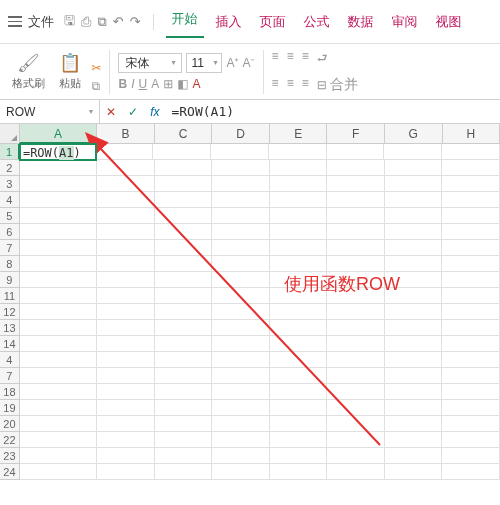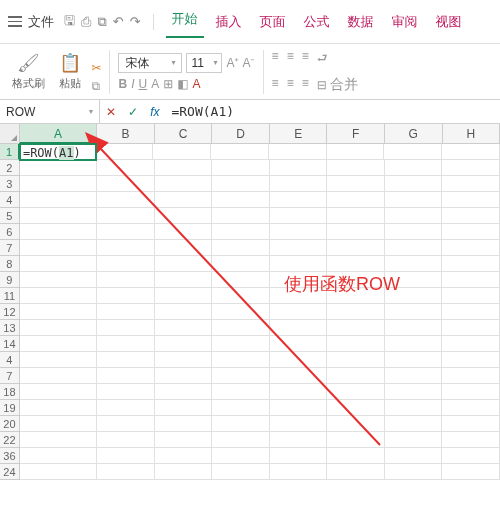--- a/index.html
+++ b/index.html
@@ -363,21 +363,21 @@
         <div class="cell" style="width: 78px;"></div>
         <div class="cell"></div>
         <div class="cell"></div>
         <div class="cell"></div>
         <div class="cell"></div>
         <div class="cell"></div>
         <div class="cell"></div>
         <div class="cell"></div>
       </div>
       <div class="row">
-        <div class="row-h">36</div>
+        <div class="row-h">23</div>
         <div class="cell" style="width: 78px;"></div>
         <div class="cell"></div>
         <div class="cell"></div>
         <div class="cell"></div>
         <div class="cell"></div>
         <div class="cell"></div>
         <div class="cell"></div>
         <div class="cell"></div>
       </div>
       <div class="row">

